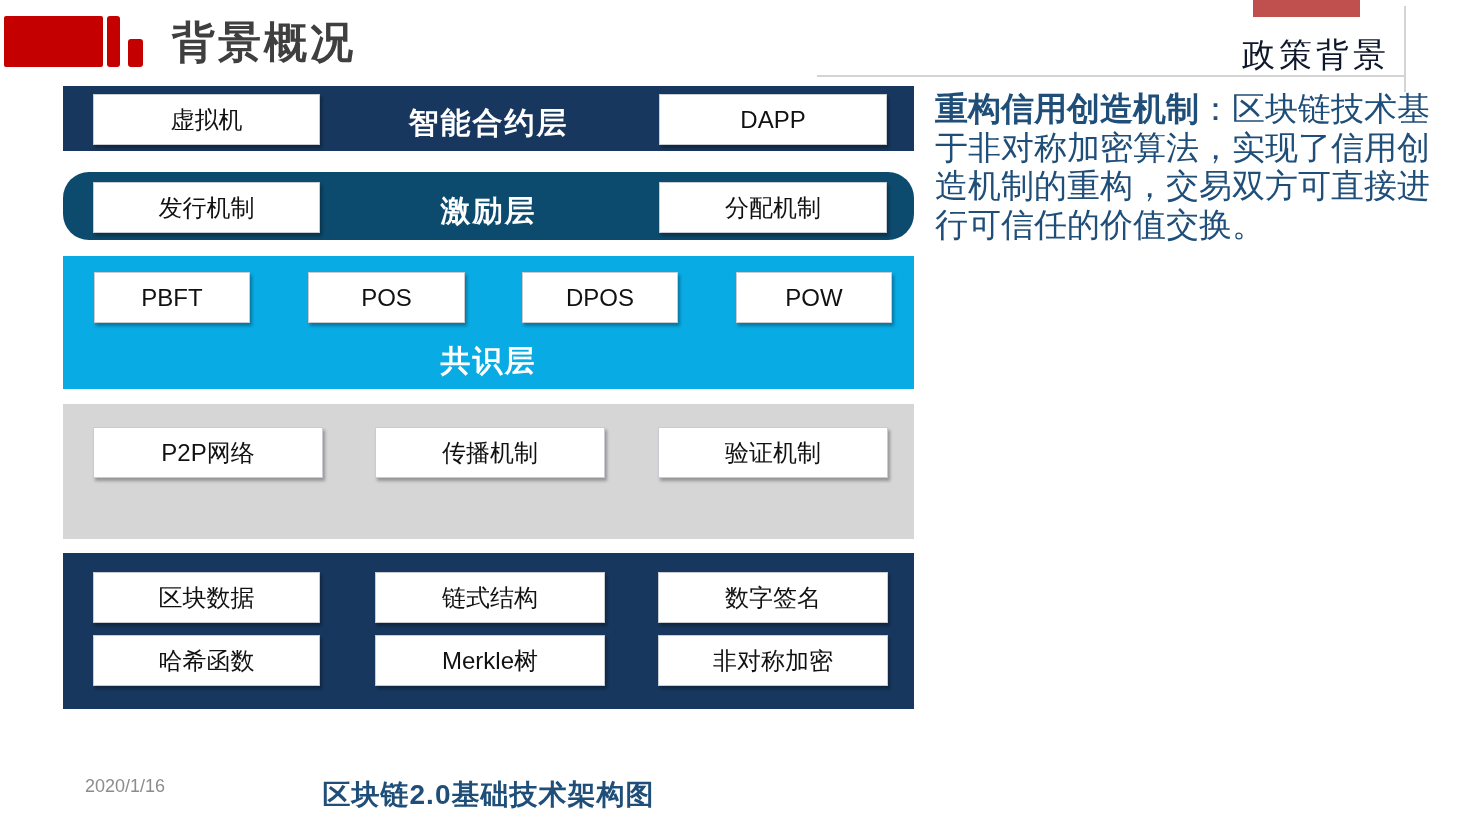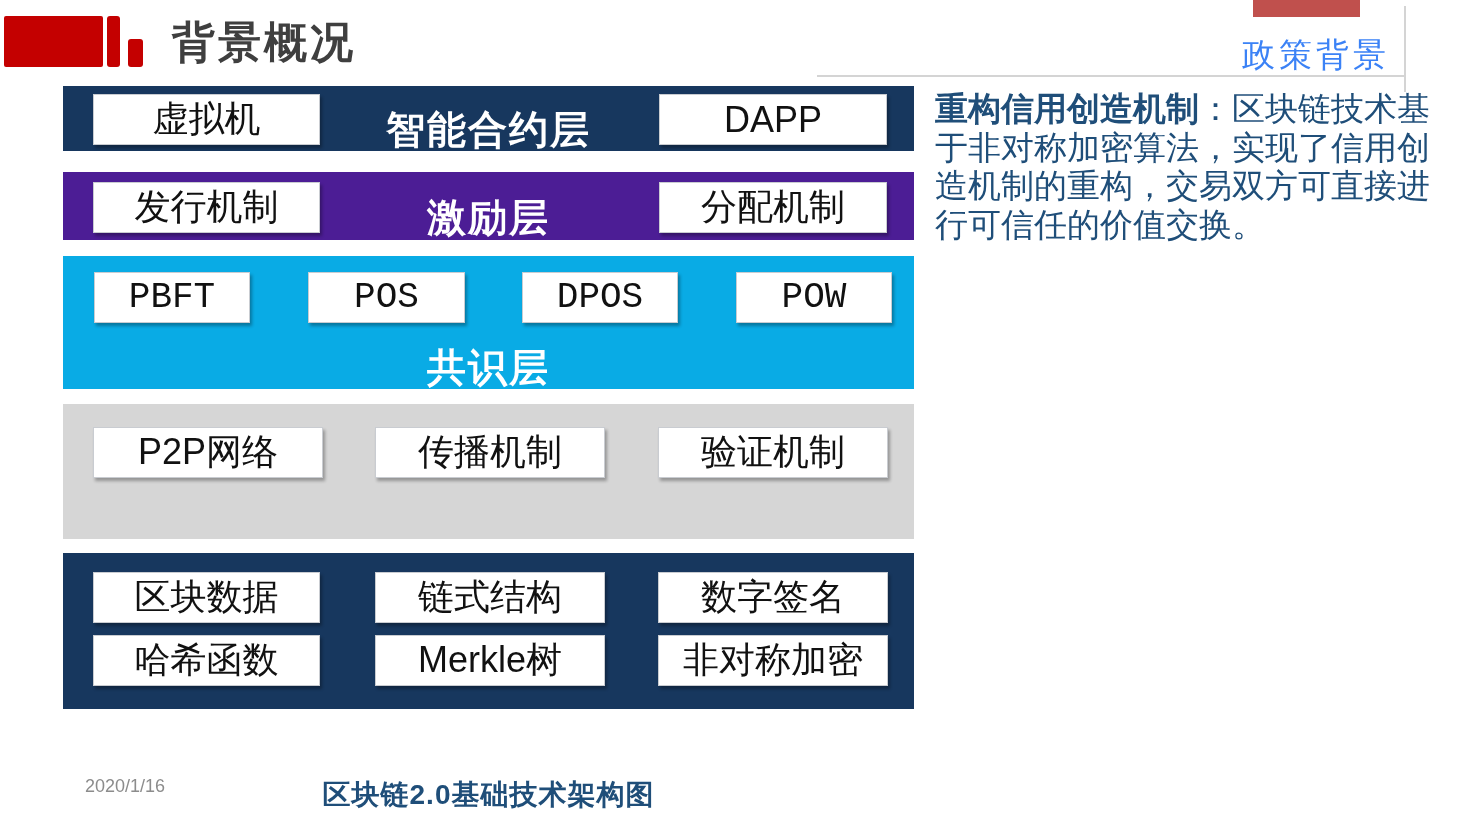--- a/index.html
+++ b/index.html
@@ -8,37 +8,37 @@
   .slide{position:relative;width:1464px;height:822px;background:#ffffff;}
 
   
   .hdr-block{position:absolute;left:4px;top:16px;width:99px;height:51px;background:#C40000;border-radius:2px;}
   .hdr-bar-tall{position:absolute;left:107px;top:16px;width:13px;height:51px;background:#C40000;border-radius:3px;}
   .hdr-bar-short{position:absolute;left:128px;top:39px;width:15px;height:28px;background:#C40000;border-radius:3px;}
   .title{position:absolute;left:172px;top:14px;margin:0;font-size:43px;font-weight:bold;
          color:#3F3F3F;letter-spacing:3px;}
   .corner-red{position:absolute;left:1253px;top:0;width:107px;height:17px;background:#C0504D;}
   .corner-label{position:absolute;left:1100px;top:33px;width:290px;text-align:right;
-                font-size:33px;color:#3b82f6;letter-spacing:4px;}
+                font-size:33px;color:#0f172a;letter-spacing:4px;}
   .hline{position:absolute;left:817px;top:75px;width:588px;height:0;border-top:2px solid #D4D4D4;}
   .vline{position:absolute;left:1404px;top:6px;width:0;height:86px;border-left:2px solid #D4D4D4;}
 
   
   .layer{position:absolute;left:63px;width:851px;}
   .layer1{top:86px;height:65px;}
   .layer2{top:172px;height:68px;}
   .layer3{top:256px;height:133px;}
   .layer4{top:404px;height:135px;}
   .layer5{top:553px;height:156px;}
 
   .wbox{position:absolute;height:49px;background:#ffffff;border:1px solid #c9ccd1;
         box-shadow:2px 3px 3px rgba(0,0,0,0.30);
         display:flex;align-items:center;justify-content:center;
-        font-size:36px;color:#111;white-space:nowrap;}
-  .llabel{position:absolute;left:0;right:0;text-align:center;font-size:39px;font-weight:bold;
+        font-size:24px;color:#111;white-space:nowrap;}
+  .llabel{position:absolute;left:0;right:0;text-align:center;font-size:30px;font-weight:bold;
           color:#ffffff;letter-spacing:2px;}
   .llabel.dark{color:#1F4E79;}
 
   
   .notes{position:absolute;left:935px;top:90px;width:502px;color:#1F4E79;
          font-size:33px;line-height:38.5px;text-align:left;word-break:break-all;}
   .notes p{margin:0 0 30px 0;}
   .notes .lead{font-weight:bold;}
 
   
@@ -59,27 +59,27 @@
   <div class="corner-label">政策背景</div>
   <div class="hline"></div>
   <div class="vline"></div>
 
   <div class="layer layer1" style="background: rgb(23, 55, 94);">
     <div class="wbox" style="left:30px;top:8px;width:225px">虚拟机</div>
     <div class="llabel" style="top:17px">智能合约层</div>
     <div class="wbox" style="left:596px;top:8px;width:226px">DAPP</div>
   </div>
 
-  <div class="layer layer2" style="background: #4c1d95;">
+  <div class="layer layer2" style="background: #0c4a6e; border-radius: 26px;">
     <div class="wbox" style="left:30px;top:10px;width:225px">发行机制</div>
     <div class="llabel" style="top:19px">激励层</div>
     <div class="wbox" style="left:596px;top:10px;width:226px">分配机制</div>
   </div>
 
-  <div class="layer layer3" style="background: rgb(9, 171, 229); font-family: Liberation Mono, monospace;">
+  <div class="layer layer3" style="background: rgb(9, 171, 229);">
     <div class="wbox" style="left:31px;top:16px;width:154px">PBFT</div>
     <div class="wbox" style="left:245px;top:16px;width:155px">POS</div>
     <div class="wbox" style="left:459px;top:16px;width:154px">DPOS</div>
     <div class="wbox" style="left:673px;top:16px;width:154px">POW</div>
     <div class="llabel" style="top:85px">共识层</div>
   </div>
 
   <div class="layer layer4" style="background: rgb(214, 214, 214);">
     <div class="wbox" style="left:30px;top:23px;width:228px">P2P网络</div>
     <div class="wbox" style="left:312px;top:23px;width:228px">传播机制</div>

